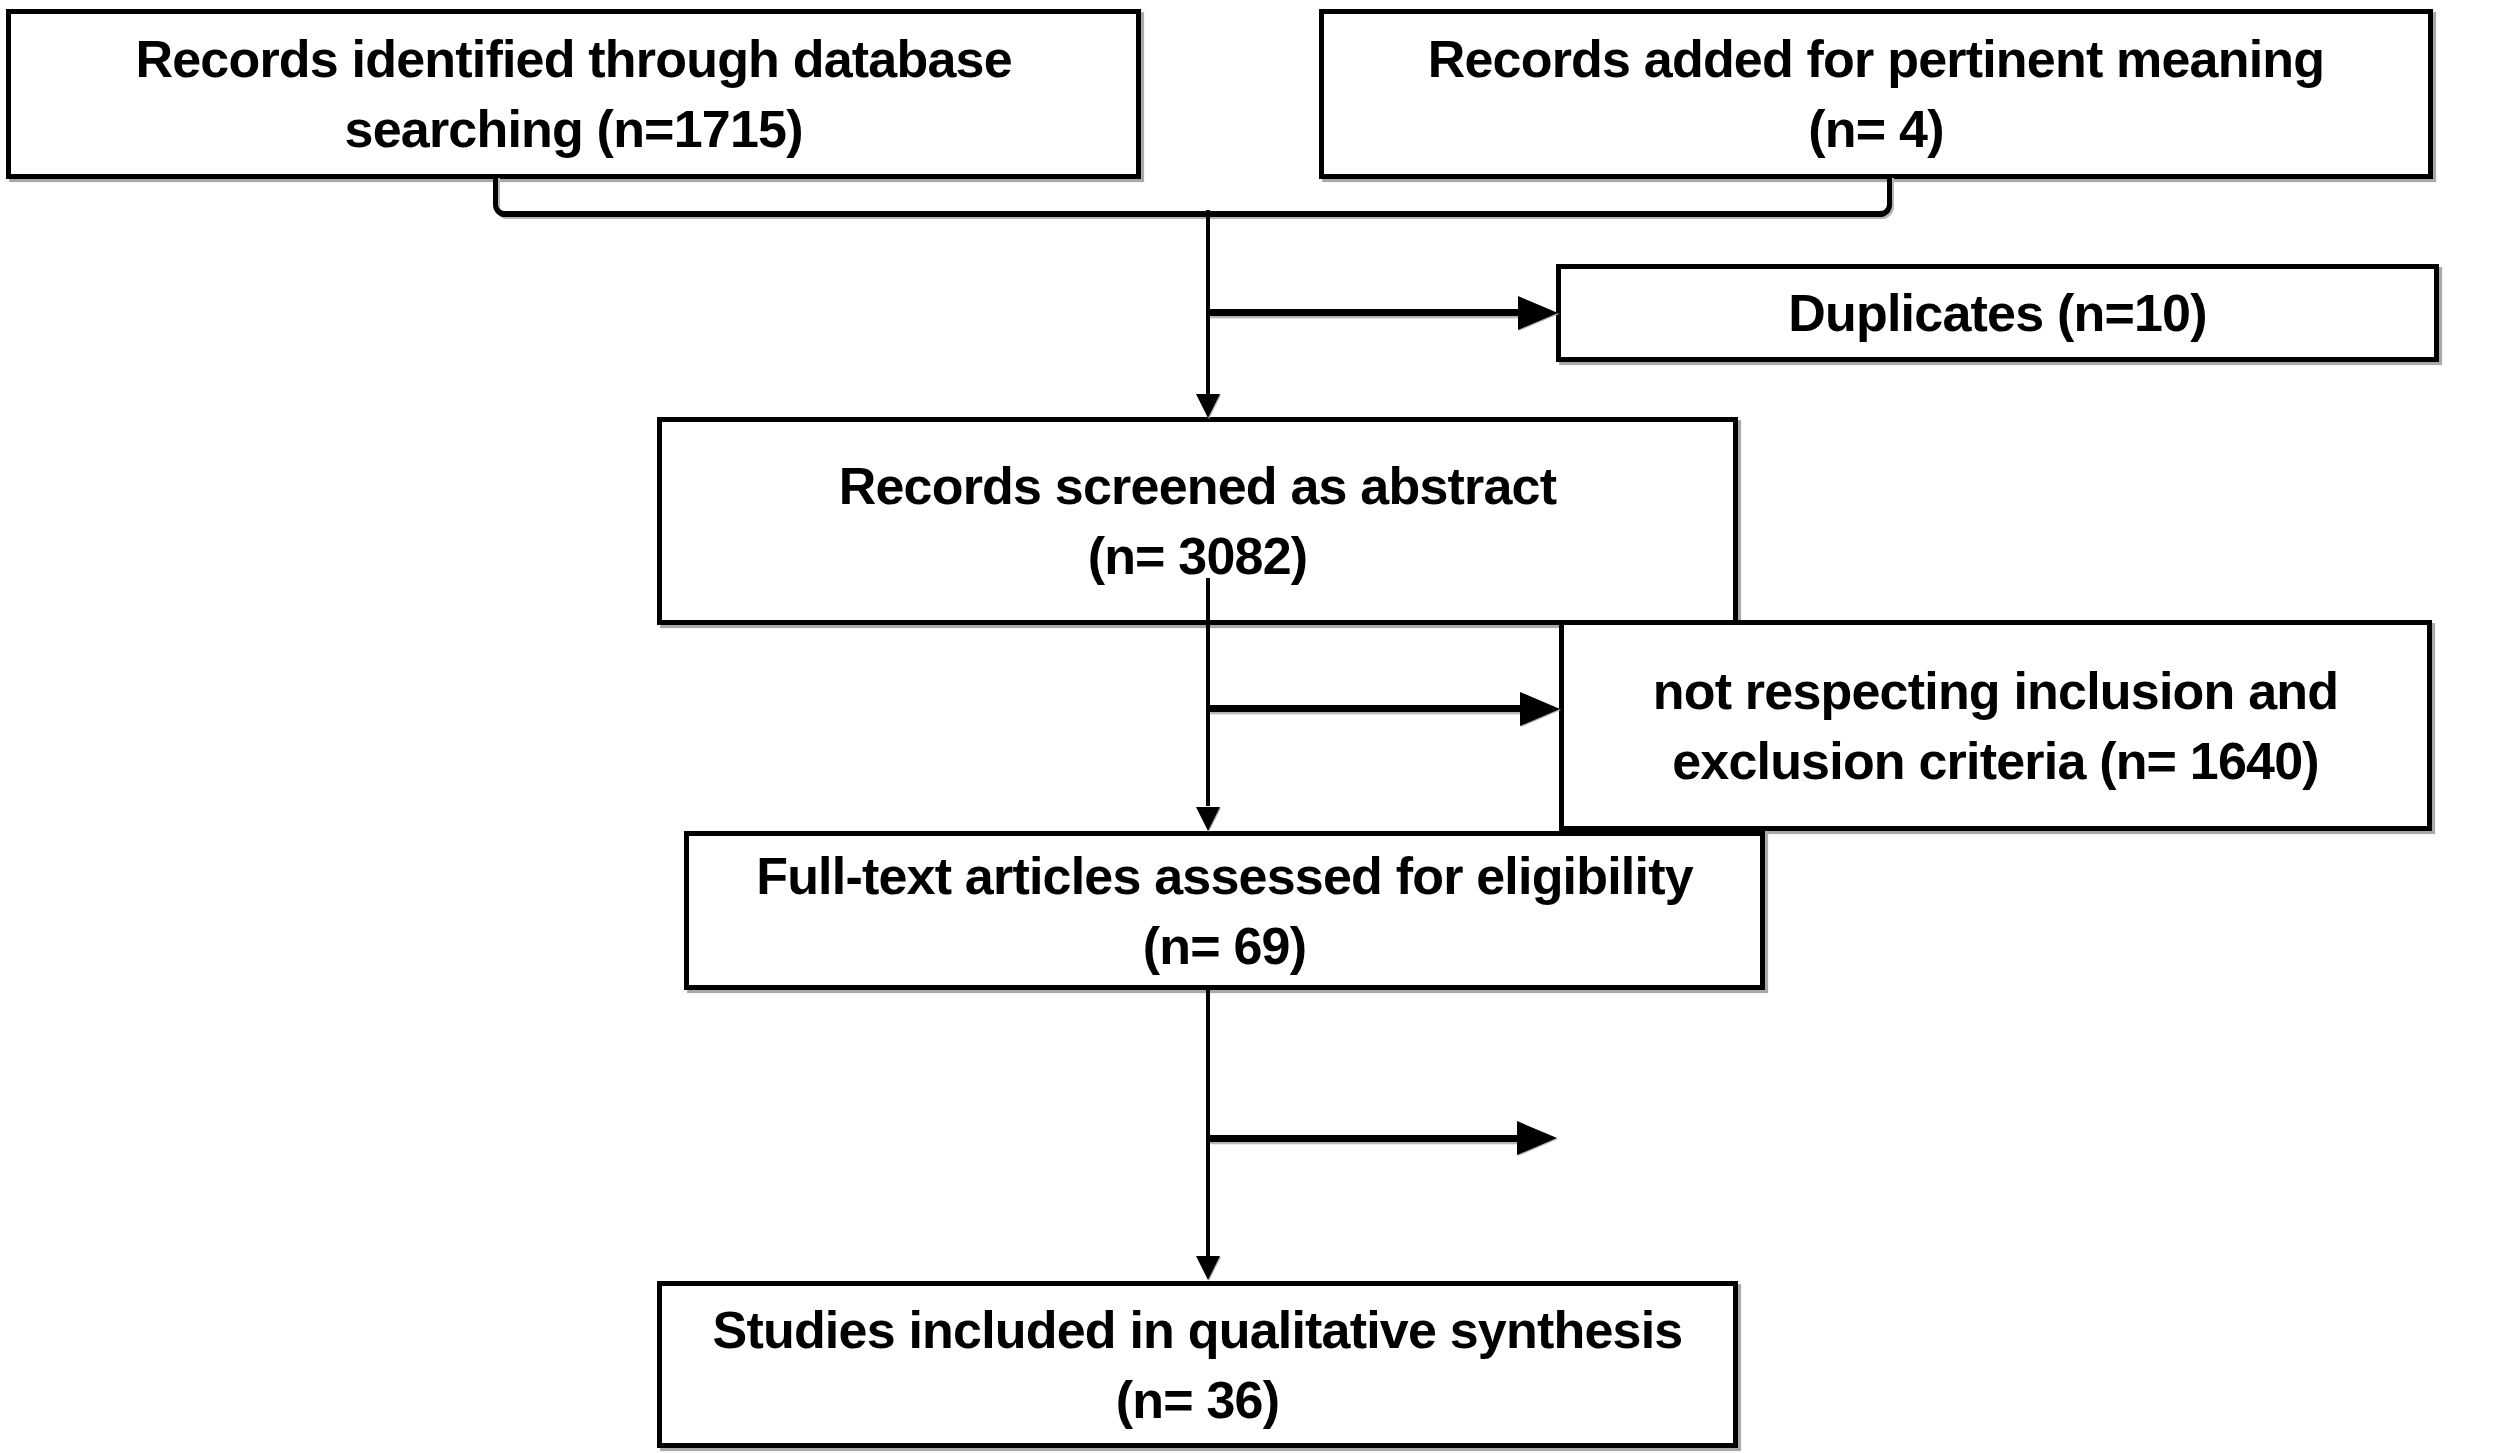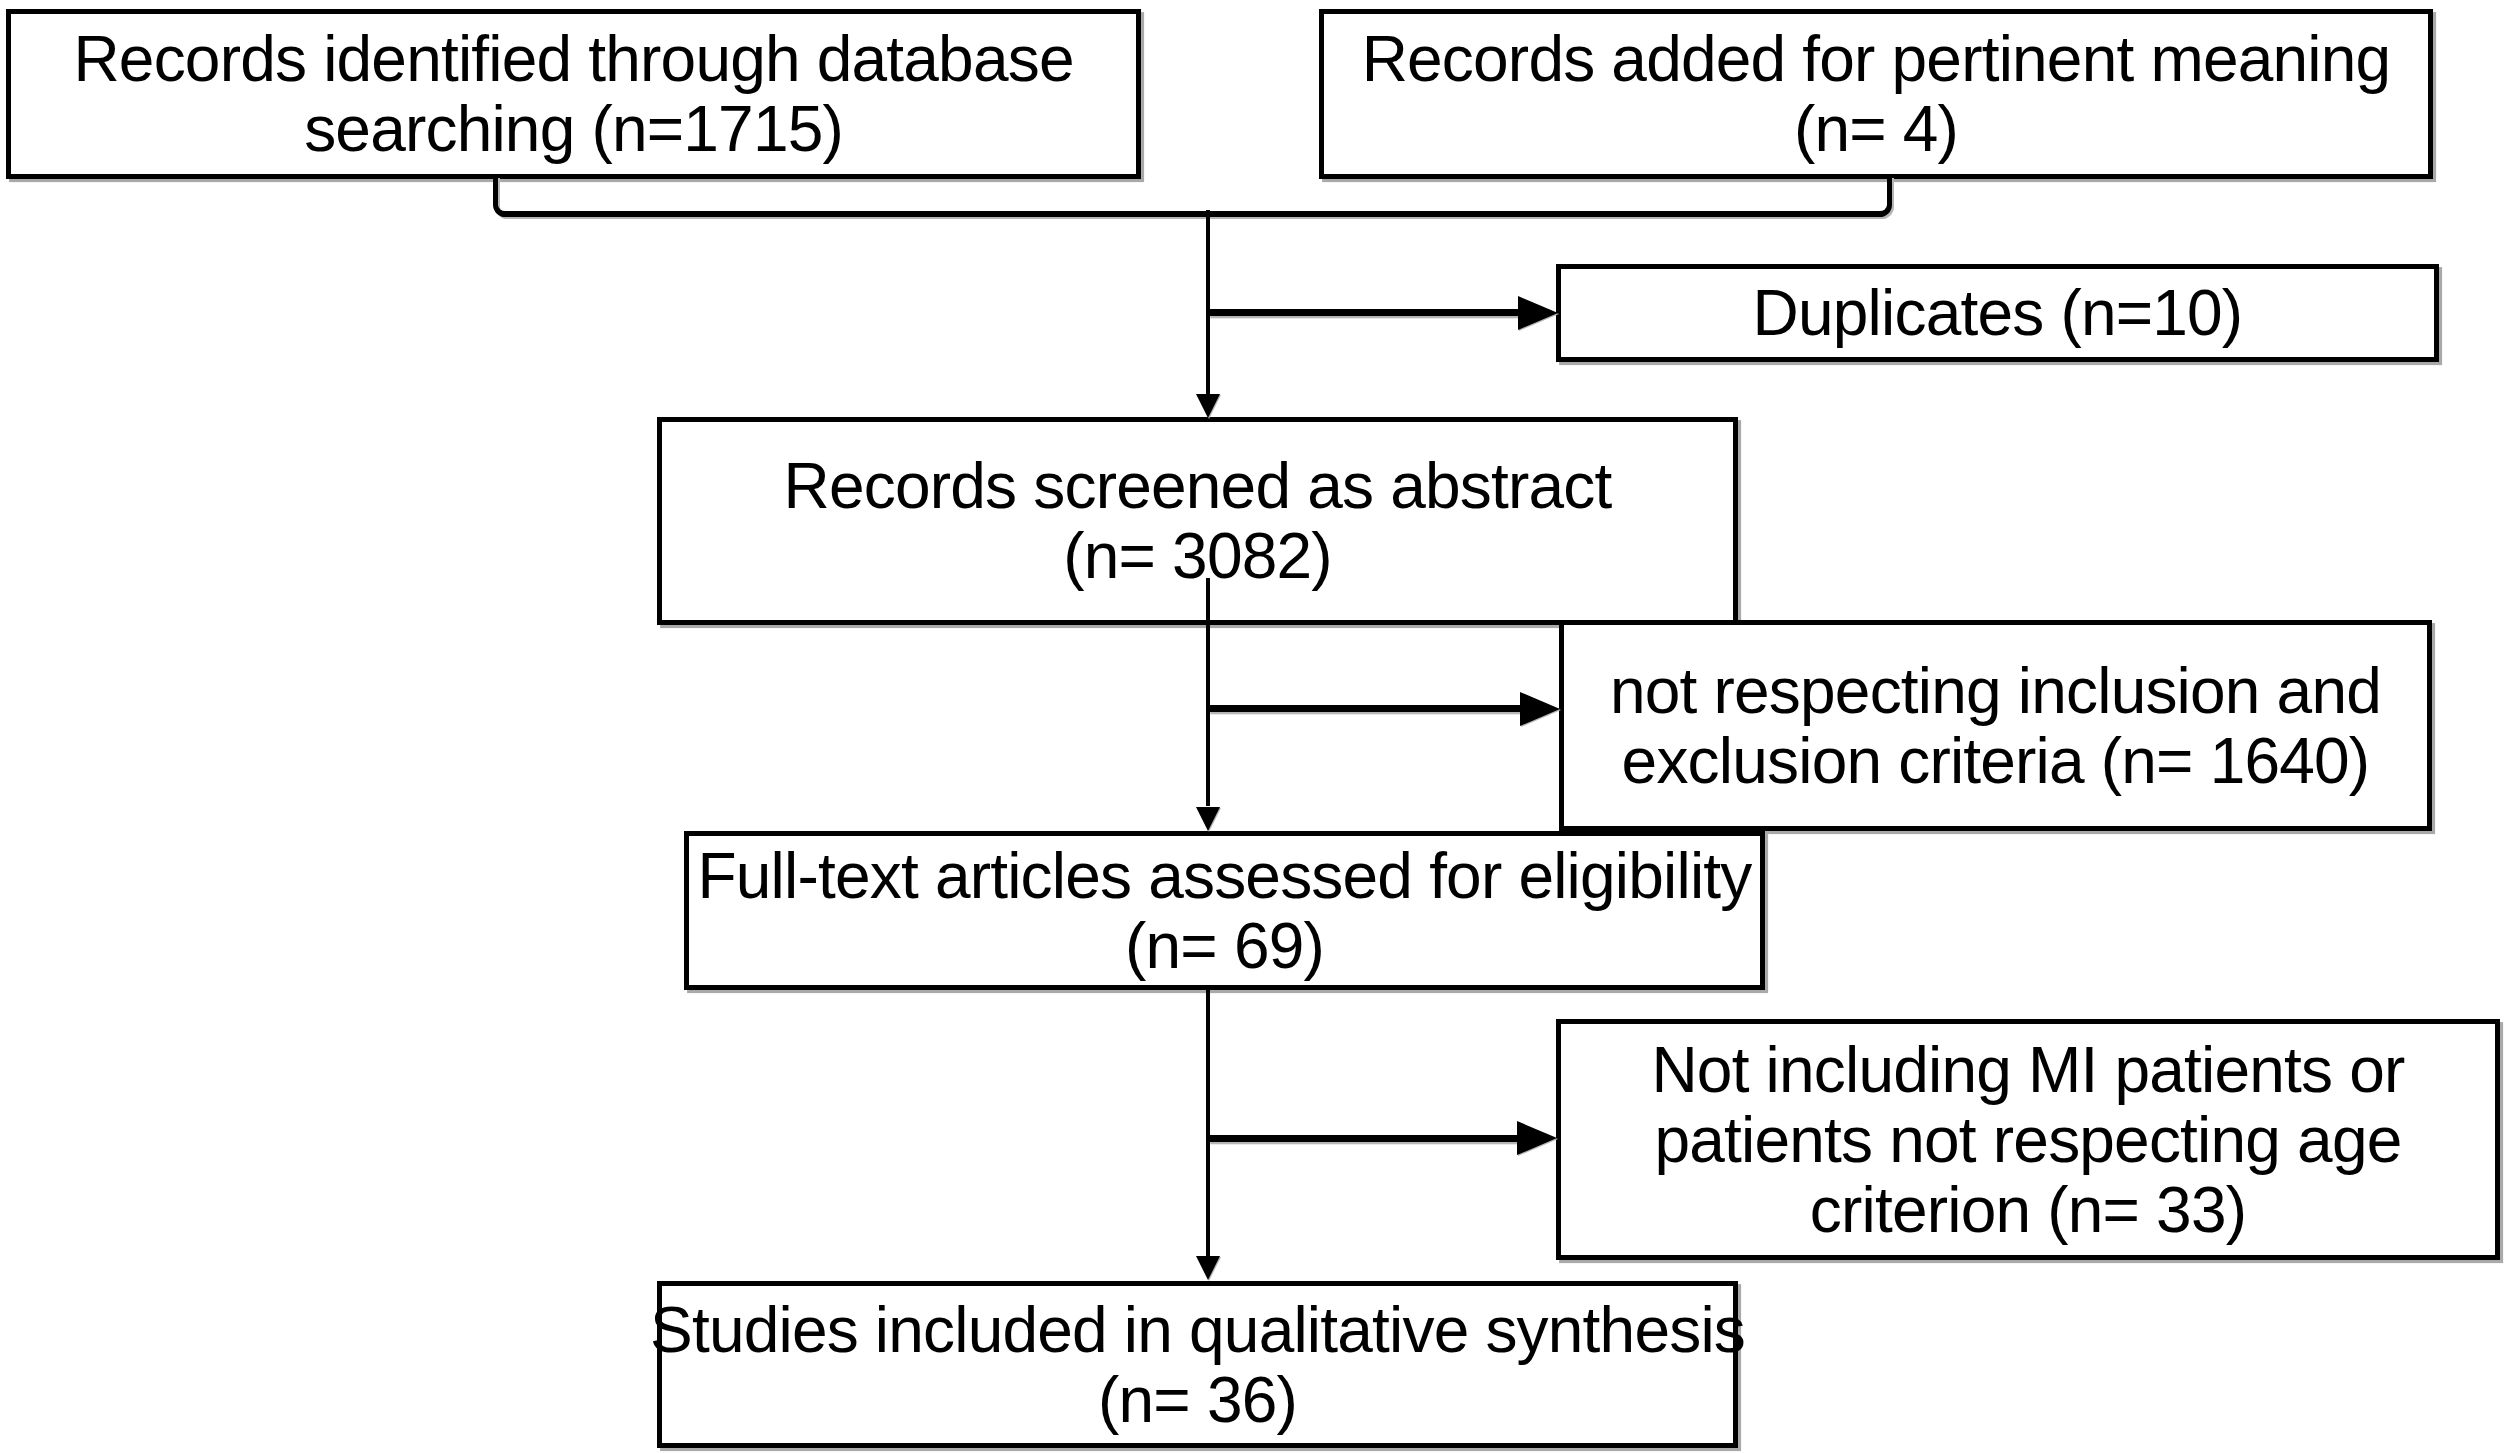--- a/index.html
+++ b/index.html
@@ -22,24 +22,25 @@
     border: 5.4px solid #000000;
     background: #ffffff;
     display: flex;
     flex-direction: column;
     justify-content: center;
     align-items: center;
     text-align: center;
     box-shadow: 3.1px 3.1px 0 #a9a9a9;
   }
   .flowbox .line {
-    font-size: 64px;
+    font-size: 52px;
     line-height: 70px;
     letter-spacing: -0.8px;
     white-space: nowrap;
+    font-weight: bold;
   }
   
   #box-identified { left: 6.1px;    top: 9.2px;   width: 1135px; height: 170px; }
   
   #box-added      { left: 1319px; top: 9.2px;   width: 1114px; height: 170px; text-align: center; }
   
   #box-duplicates { left: 1556px; top: 264px;  width: 883px; height: 98px; }
   
   #box-screened   { left: 657px;  top: 417px;  width: 1081px; height: 208px; }
   
@@ -134,25 +135,20 @@
   <div class="flowbox" id="box-excluded-screening">
     <div class="line">not respecting inclusion and</div>
     <div class="line">exclusion criteria (n= 1640)</div>
   </div>
 
   <div class="flowbox" id="box-fulltext">
     <div class="line">Full-text articles assessed for eligibility</div>
     <div class="line">(n= 69)</div>
   </div>
 
-  <div class="flowbox" id="box-excluded-fulltext">
-    <div class="line">Not including MI patients or</div>
-    <div class="line">patients not respecting age</div>
-    <div class="line">criterion (n= 33)</div>
-  </div>
 
   <div class="flowbox" id="box-included">
     <div class="line">Studies included in qualitative synthesis</div>
     <div class="line">(n= 36)</div>
   </div>
 
   <div class="merge-bracket"></div>
 
   <div class="vline" id="vline-1"></div>
   <div class="arrowhead-down" id="head-down-1"></div>

